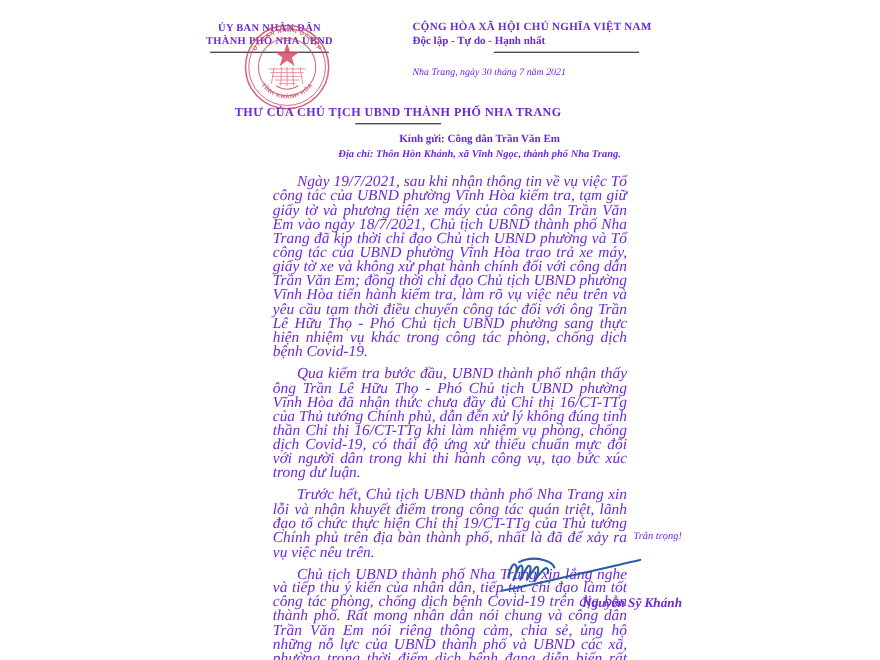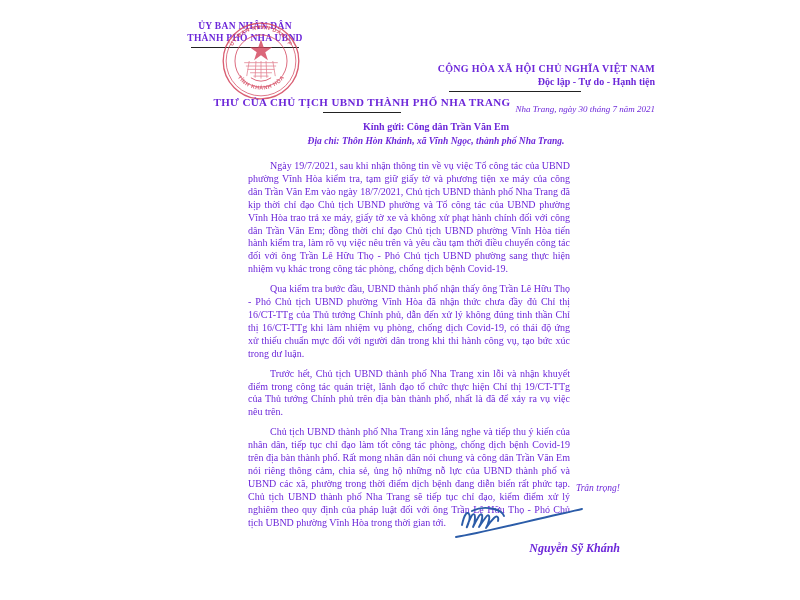--- a/index.html
+++ b/index.html
@@ -27,23 +27,22 @@
     justify-content: center;
     align-items: flex-start;
   }
   .header-left {
     width: 200px;
     text-align: center;
     padding-top: 2px;
   }
   .header-right {
     width: 280px;
-    text-align: right;
+    text-align: left;
     margin-left: 30px;
-    margin-top: 44px;
   }
   .org-line {
     font-size: 9.5px;
     font-weight: bold;
     letter-spacing: 0.3px;
     line-height: 12px;
     white-space: nowrap;
   }
   .rule-short {
     width: 108px;
@@ -130,26 +129,27 @@
   }
 
   
   .body-block {
     position: absolute;
     left: 248px;
     top: 160px;
     width: 322px;
   }
   .para {
-    font-size: 10px;
+    font-size: 14px;
     line-height: 12.9px;
     text-align: justify;
     text-indent: 22px;
     margin: 0 0 7px 0;
     hyphens: none;
+    font-style: italic;
   }
 
   
   .sign-block {
     position: absolute;
     left: 400px;
     top: 482px;
     width: 220px;
     text-align: right;
     font-style: italic;
@@ -187,21 +187,21 @@
 <div class="page">
 
   <div class="header">
     <div class="header-left">
       <div class="org-line">ỦY BAN NHÂN DÂN</div>
       <div class="org-line">THÀNH PHỐ NHA UBND</div>
       <div class="rule-short"></div>
     </div>
     <div class="header-right">
       <div class="nation-line">CỘNG HÒA XÃ HỘI CHỦ NGHĨA VIỆT NAM</div>
-      <div class="motto-line">Độc lập - Tự do - Hạnh tiện</div>
+      <div class="motto-line">Độc lập - Tự do - Hạnh nhất</div>
       <div class="rule-mid"></div>
       <div class="date-line">Nha Trang, ngày 30 tháng 7 năm 2021</div>
     </div>
   </div>
 
   <div class="stamp">
     <svg width="84" height="84" viewBox="0 0 100 100" xmlns="http://www.w3.org/2000/svg">
       <defs>
         <path id="arcTop" d="M 12,50 A 38,38 0 0 1 88,50"></path>
         <path id="arcBot" d="M 16,50 A 34,34 0 0 0 84,50"></path>

